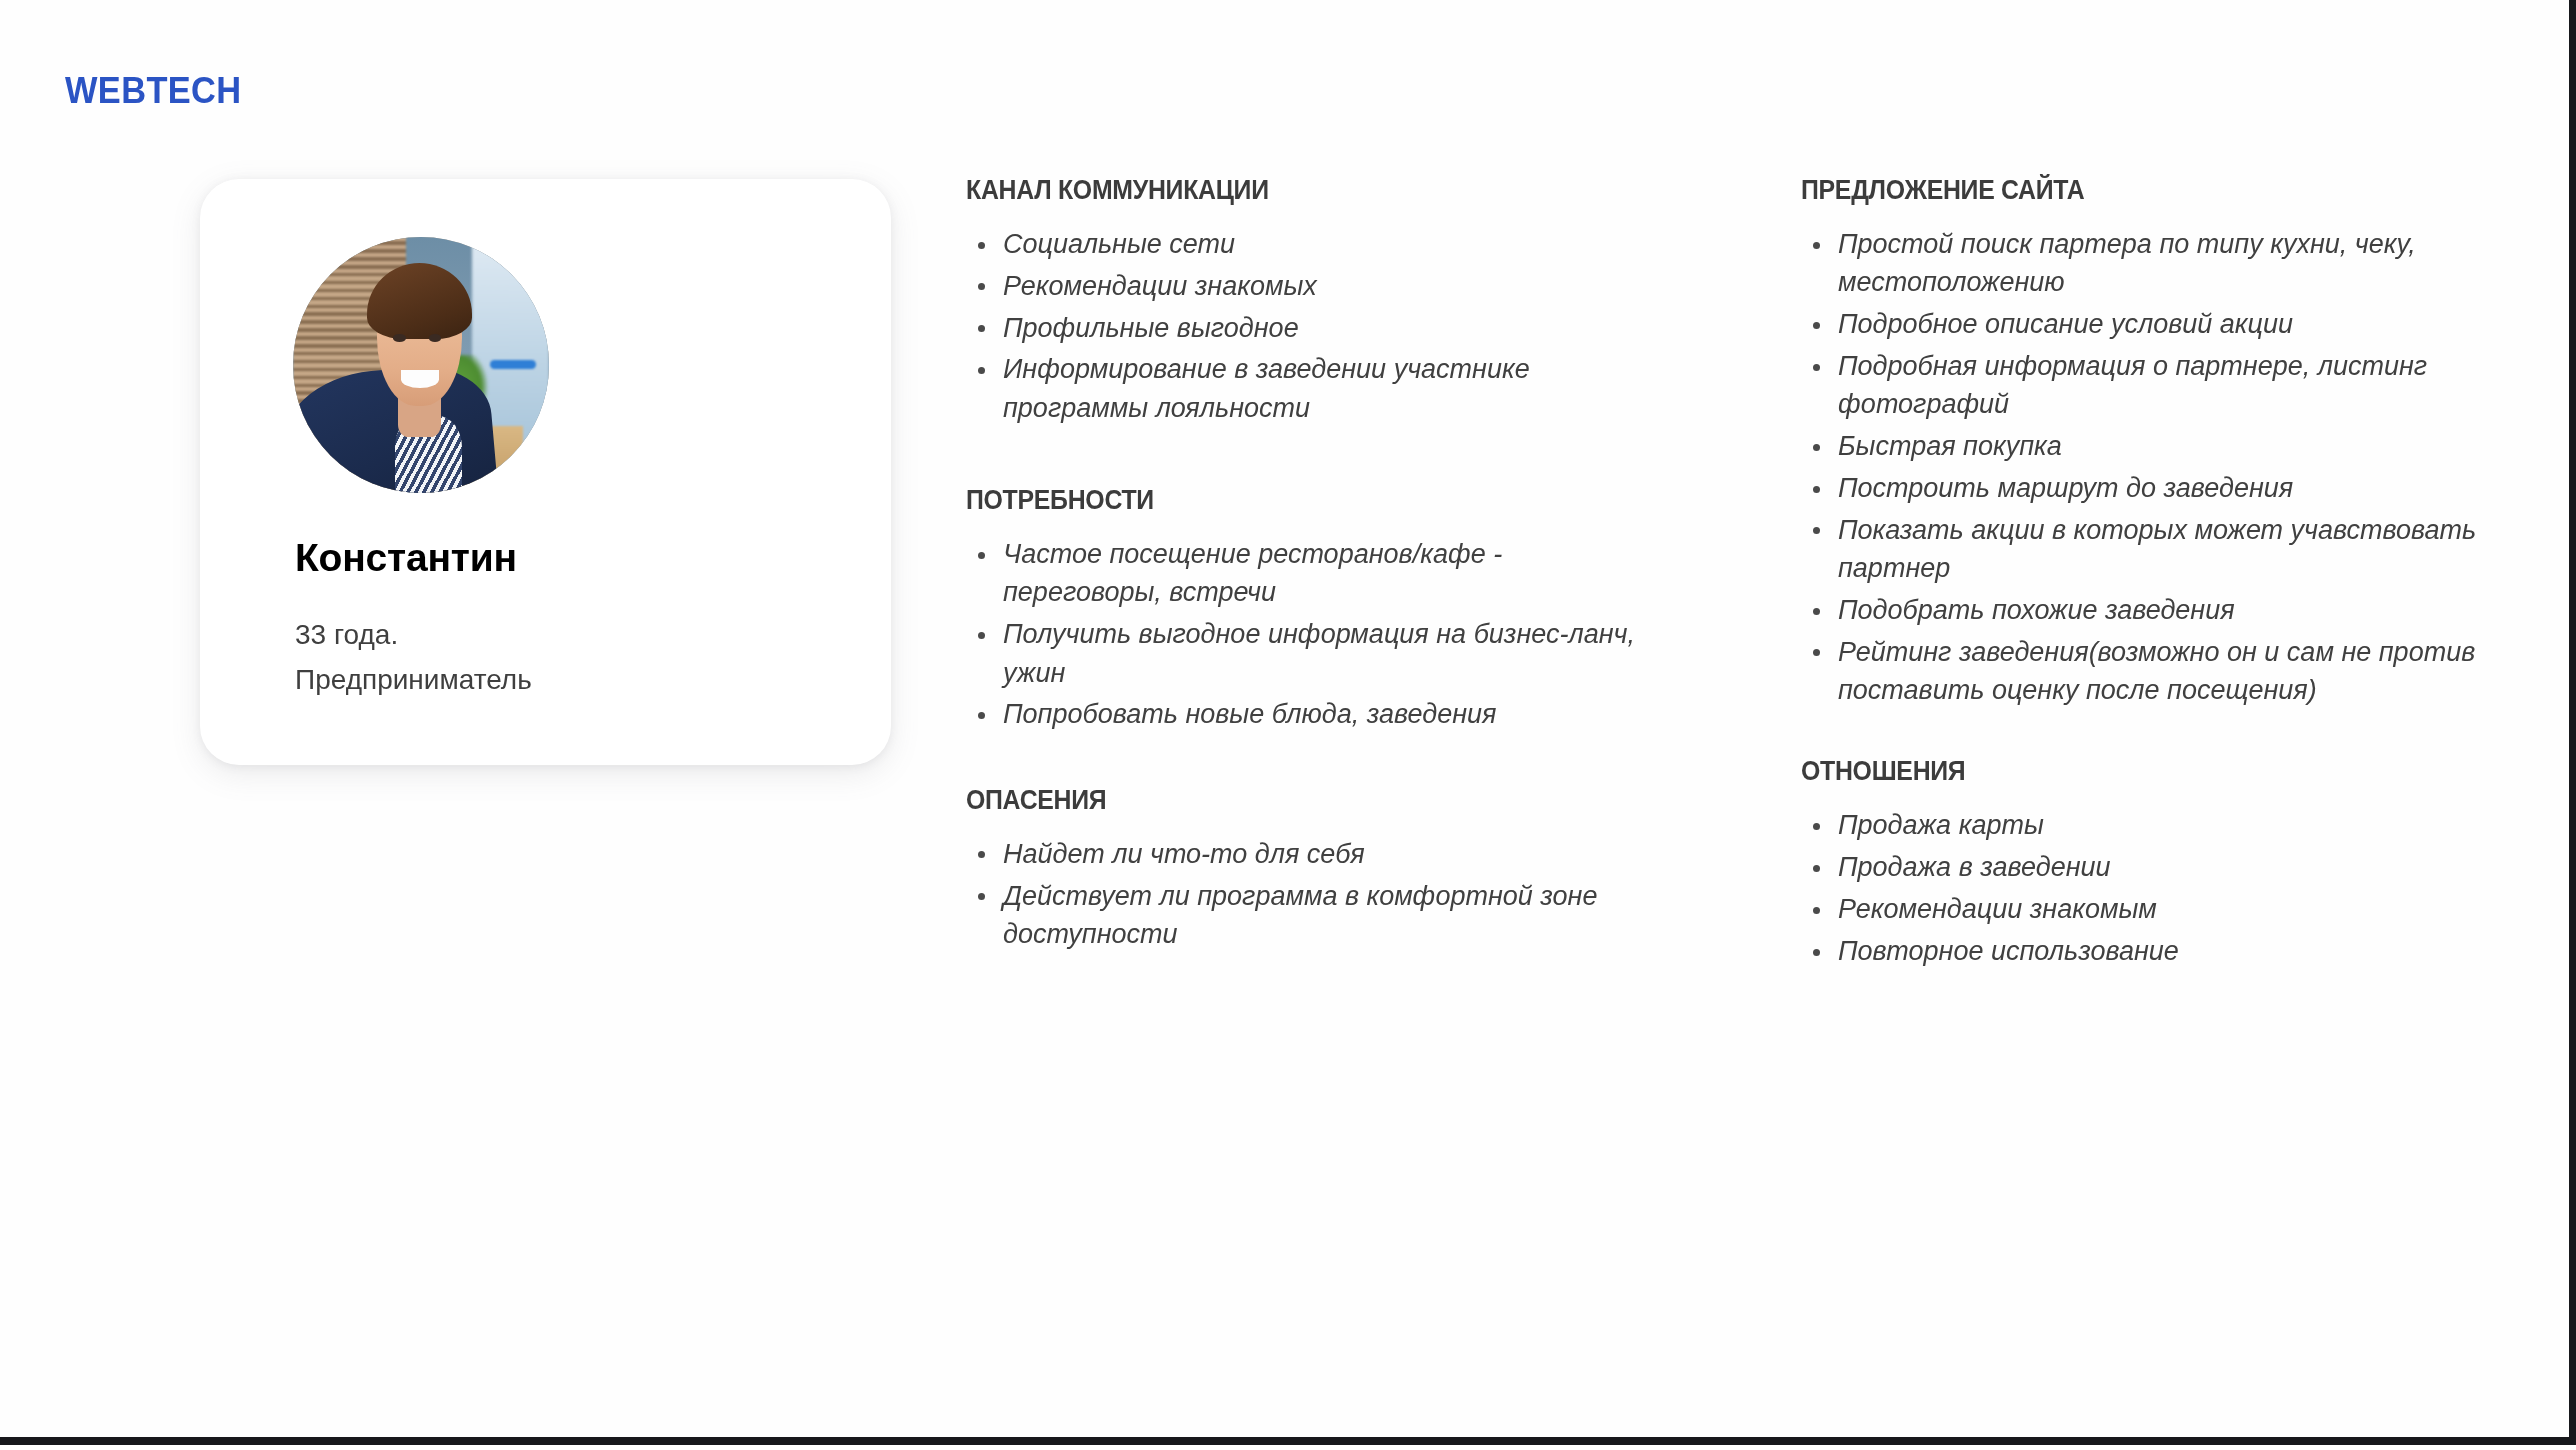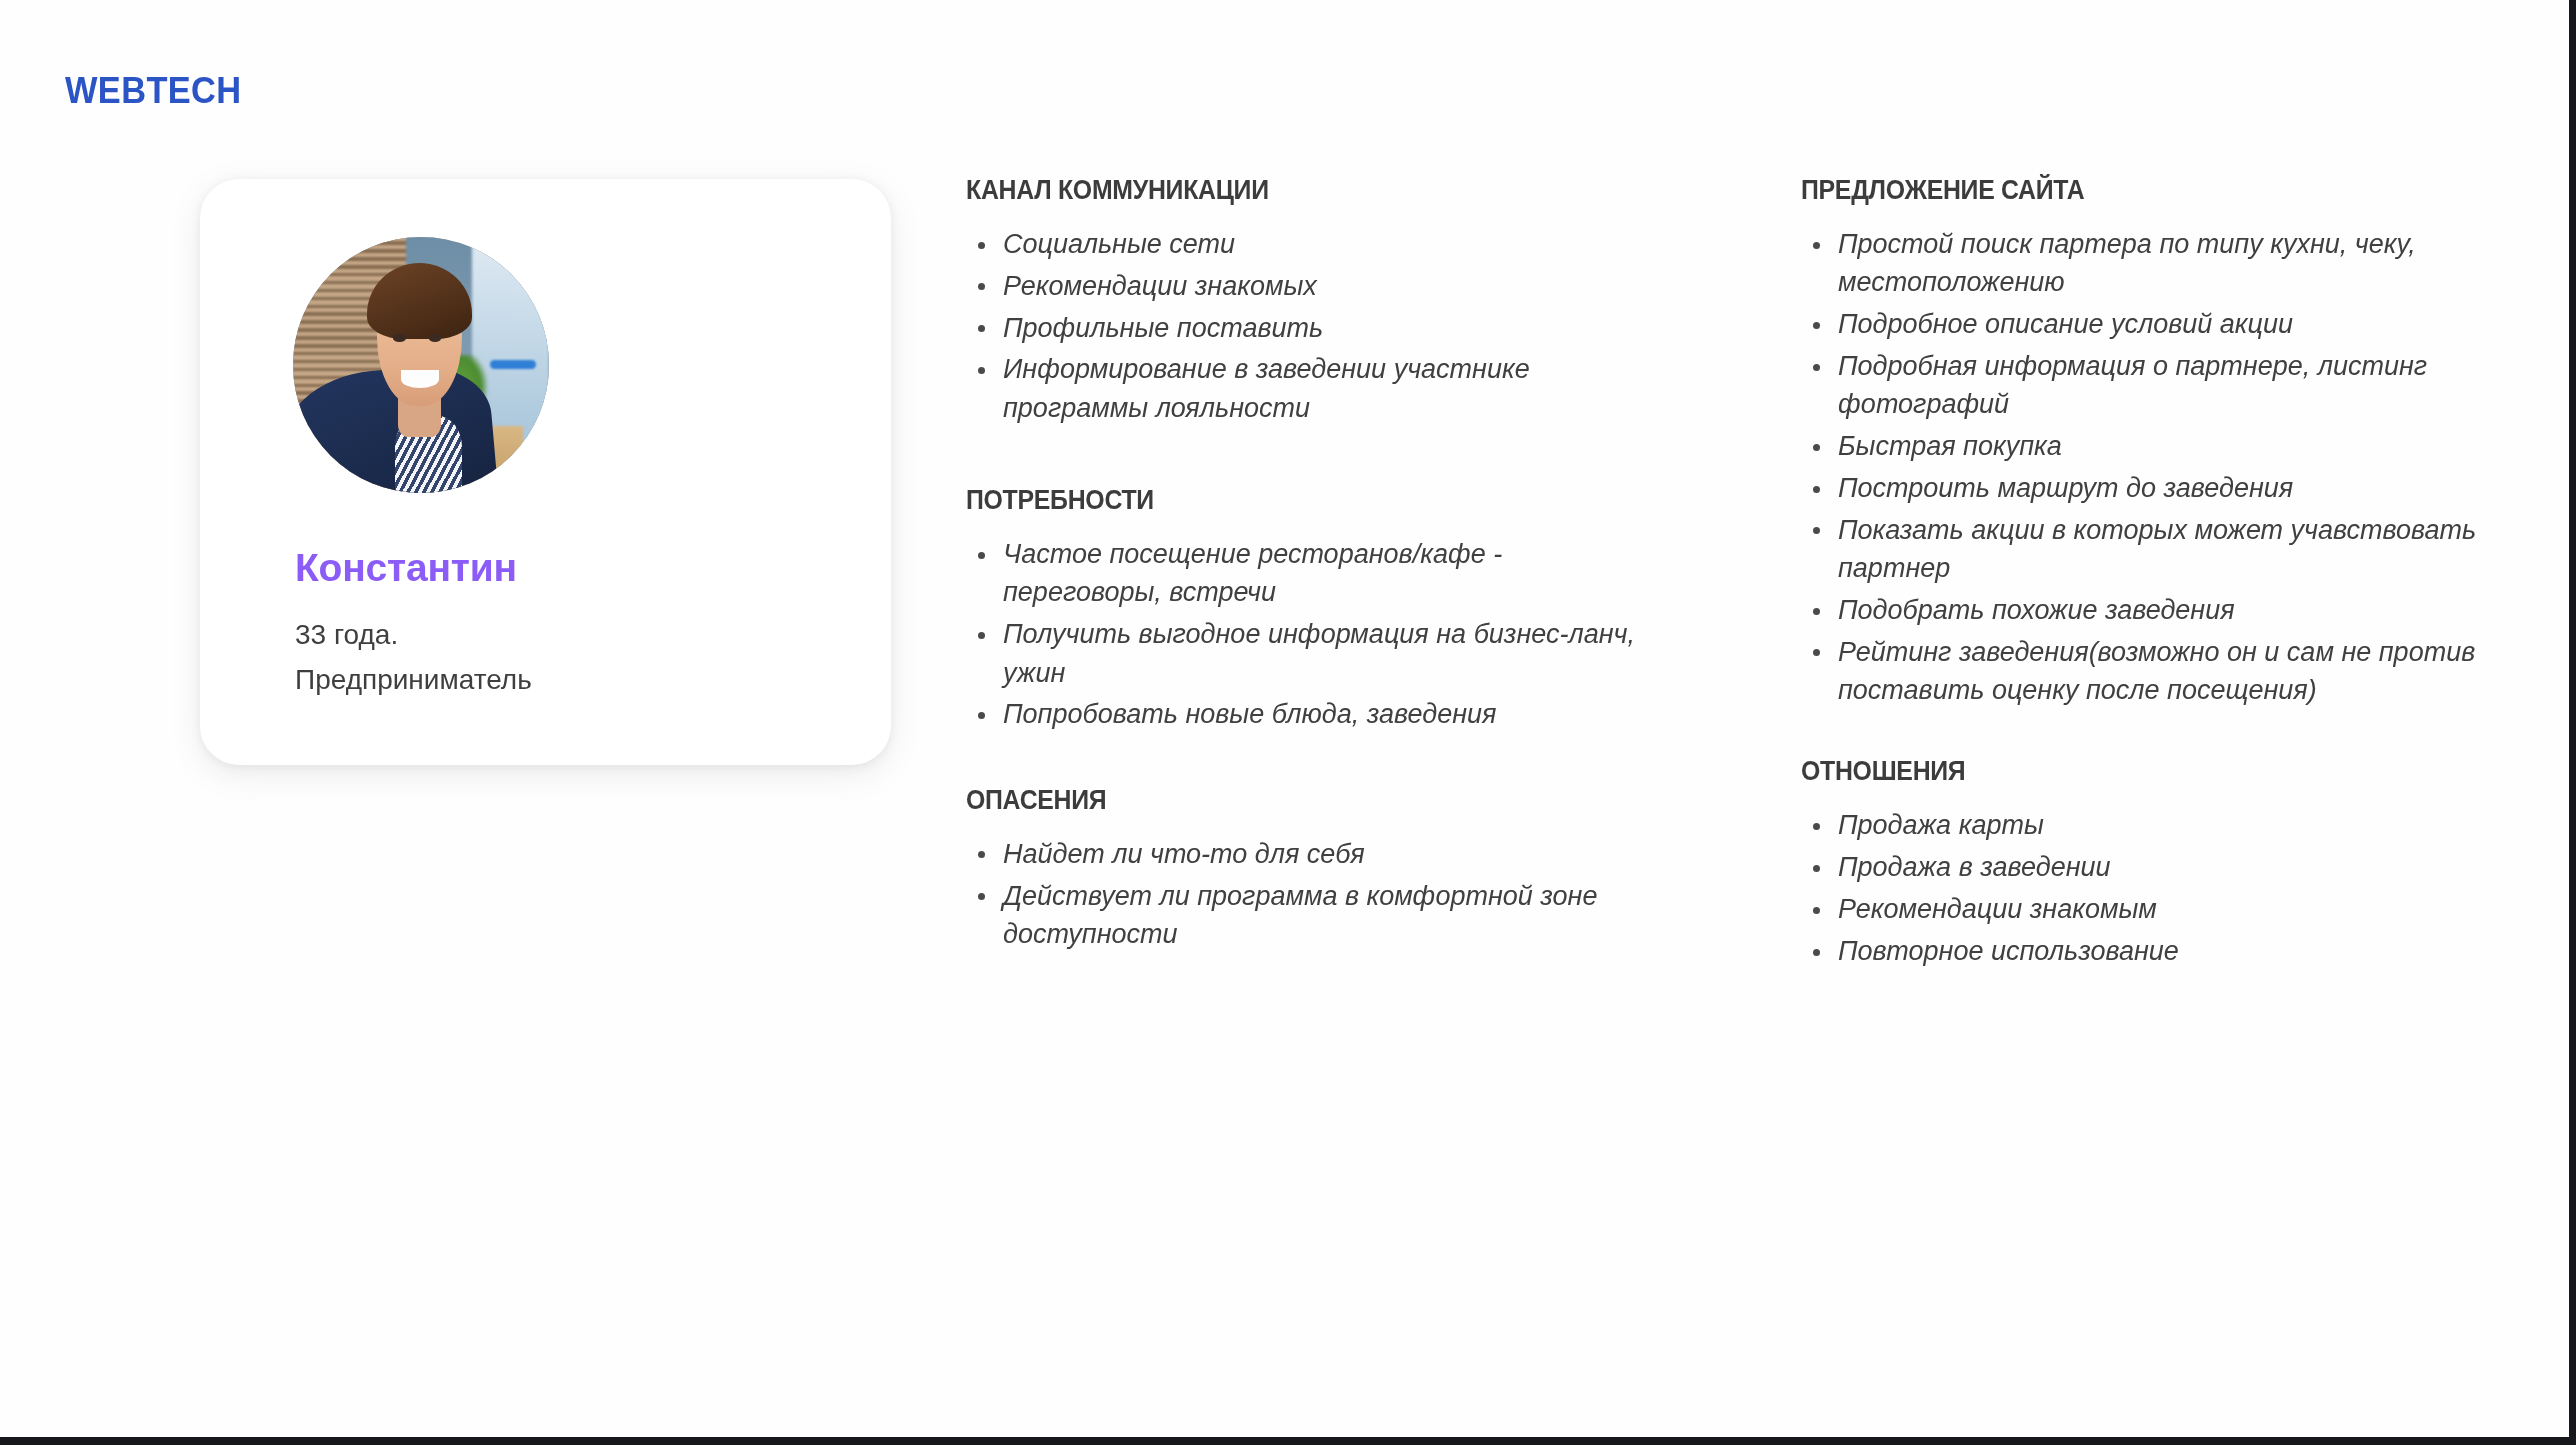--- a/index.html
+++ b/index.html
@@ -127,24 +127,24 @@
   .avatar .ph-eye-l { left: 39%; }
   .avatar .ph-eye-r { left: 53%; }
   .avatar .ph-smile {
     position: absolute; left: 42%; top: 52%; width: 15%; height: 7%;
     background: #fdfdfd; border-radius: 0 0 50% 50%;
   }
 
   .profile-name {
     position: absolute;
     left: 95px;
-    top: 367px;
+    top: 357px;
     font-size: 39px;
     font-weight: 700;
-    color: #8b5cf6;
+    color: #000000;
     letter-spacing: -0.2px;
   }
   .profile-meta {
     position: absolute;
     left: 95px;
     top: 433px;
     font-size: 28px;
     line-height: 1.62;
     color: #3f3f3f;
     font-weight: 400;
@@ -230,21 +230,21 @@
     </div>
   </div>
 
   <div class="col col-mid">
 
     <div class="sec-block">
       <div class="sec-title">КАНАЛ КОММУНИКАЦИИ</div>
       <ul class="bullets">
         <li>Социальные сети</li>
         <li>Рекомендации знакомых</li>
-        <li>Профильные поставить</li>
+        <li>Профильные выгодное</li>
         <li>Информирование в заведении участнике программы лояльности</li>
       </ul>
     </div>
 
     <div class="sec-block sec-mid-gap-1">
       <div class="sec-title">ПОТРЕБНОСТИ</div>
       <ul class="bullets">
         <li>Частое посещение ресторанов/кафе - переговоры, встречи</li>
         <li>Получить выгодное информация на бизнес-ланч, ужин</li>
         <li>Попробовать новые блюда, заведения</li>

